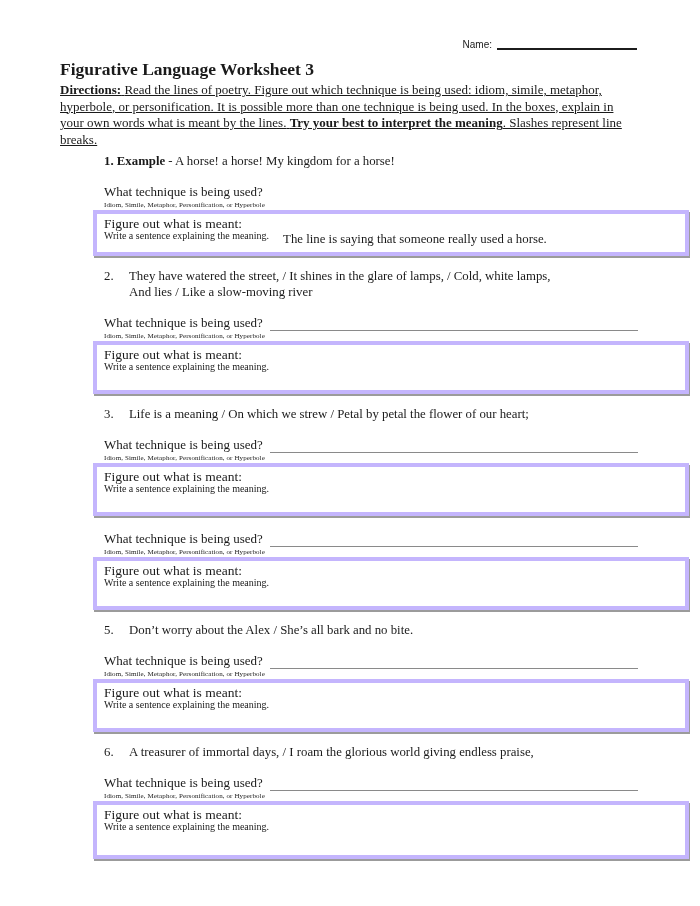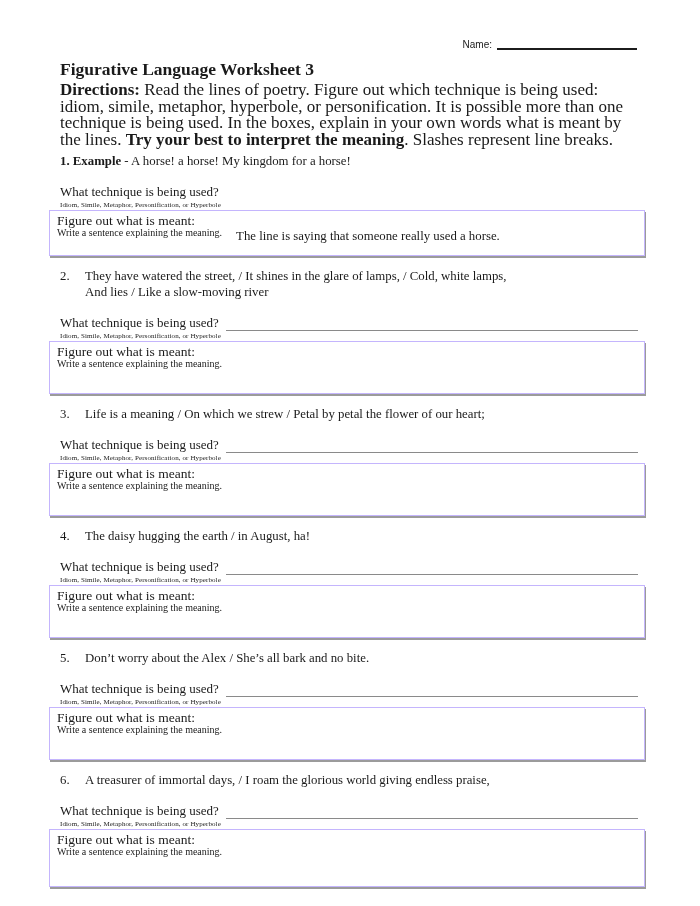--- a/index.html
+++ b/index.html
@@ -15,23 +15,23 @@
   }
   .name-line{
     display:inline-block;width:140px;height:12px;margin-left:5px;
     border-bottom:2px solid #1c1c1c;
   }
   .content{padding:0 62px 0 60px;}
   .title{
     margin:9px 0 0 0;font-size:17.5px;font-weight:bold;line-height:20px;
   }
   .directions{
-    margin:3px 0 0 0;font-size:17px;line-height:16.5px;text-align:left;
+    margin:3px 0 0 0;font-size:13px;line-height:16.5px;text-align:left;text-decoration:underline;
   }
-  .sections{margin-top:5px;}
+  .sections{margin-top:5px;margin-left:44px;}
   .q{margin:0 0 12px 0;}
   .prompt{margin:0;font-size:12.8px;line-height:16px;}
   .q-bold{font-weight:bold;}
   .q-bold:empty{display:none;}
   .q-num{display:inline-block;width:25px;}
   .q-num:empty{display:none;}
   .prompt-line2{margin:0 0 0 25px;font-size:12.8px;line-height:16px;}
   .prompt-line2:empty{display:none;}
   .tech-row{
     display:flex;align-items:center;margin-top:14px;height:17px;
@@ -45,21 +45,21 @@
   .tech-answer{
     display:inline-block;margin-left:58px;padding:0 5px;line-height:16px;
     border-bottom:1px solid #3a3a3a;font-size:13px;
   }
   .tech-answer:empty{display:none;}
   .options{
     font-size:7px;line-height:8px;margin-top:1px;letter-spacing:0.1px;
   }
   .answer-box{
     box-sizing:border-box;margin-left:-11px;width:596px;margin-top:1px;
-    border:1px solid #c4b5fd;box-shadow:1px 2px 0 #9b9b9b;
+    border:4px solid #c4b5fd;box-shadow:1px 2px 0 #9b9b9b;
     background:#ffffff;
   }
   .h46{height:46px;} .h53{height:53px;} .h58{height:58px;}
   .box-title{font-size:13.5px;line-height:15px;margin:2px 0 0 7px;}
   .box-sub-row{display:flex;align-items:flex-start;margin:0 0 0 7px;}
   .box-sub{font-size:10px;line-height:9px;white-space:nowrap;}
   .box-answer{font-size:12.8px;line-height:14px;margin-left:14px;margin-top:1px;}
   .box-answer:empty{display:none;}
 </style>
 </head>
@@ -124,21 +124,20 @@
         <div class="answer-box h53">
           <div class="box-title">Figure out what is meant:</div>
           <div class="box-sub-row">
             <span class="box-sub">Write a sentence explaining the meaning.</span>
 
           </div>
         </div>
       </section>
 
       <section class="q">
-        <p class="prompt"><span class="q-num">4.</span><span class="q-text">The daisy hugging the earth / in August, ha!</span></p>
 
         <div class="tech-row">
           <span class="tech-q">What technique is being used?</span>
           <span class="tech-line"></span>
         </div>
         <div class="options">Idiom, Simile, Metaphor, Personification, or Hyperbole</div>
         <div class="answer-box h53">
           <div class="box-title">Figure out what is meant:</div>
           <div class="box-sub-row">
             <span class="box-sub">Write a sentence explaining the meaning.</span>

